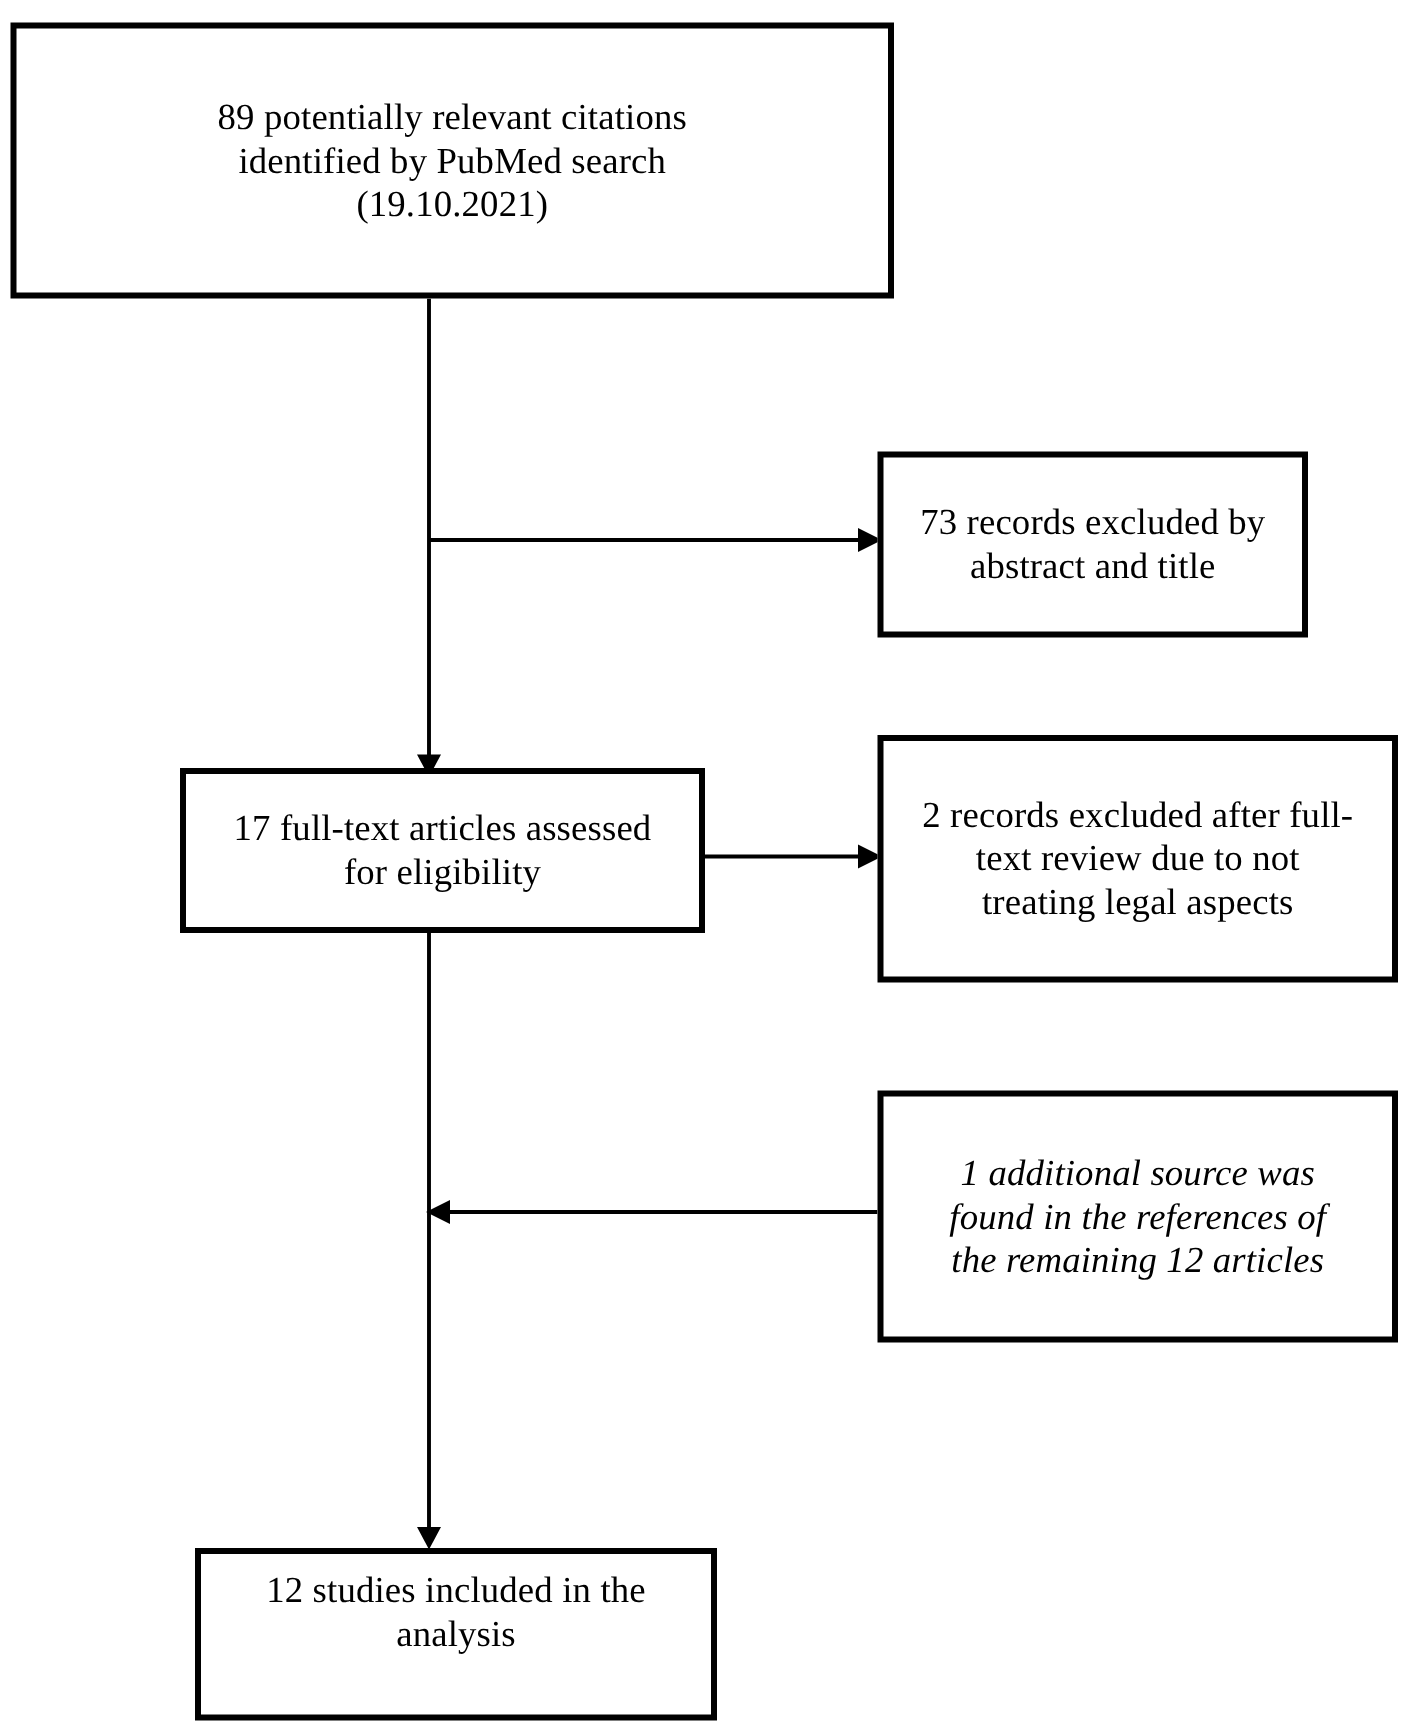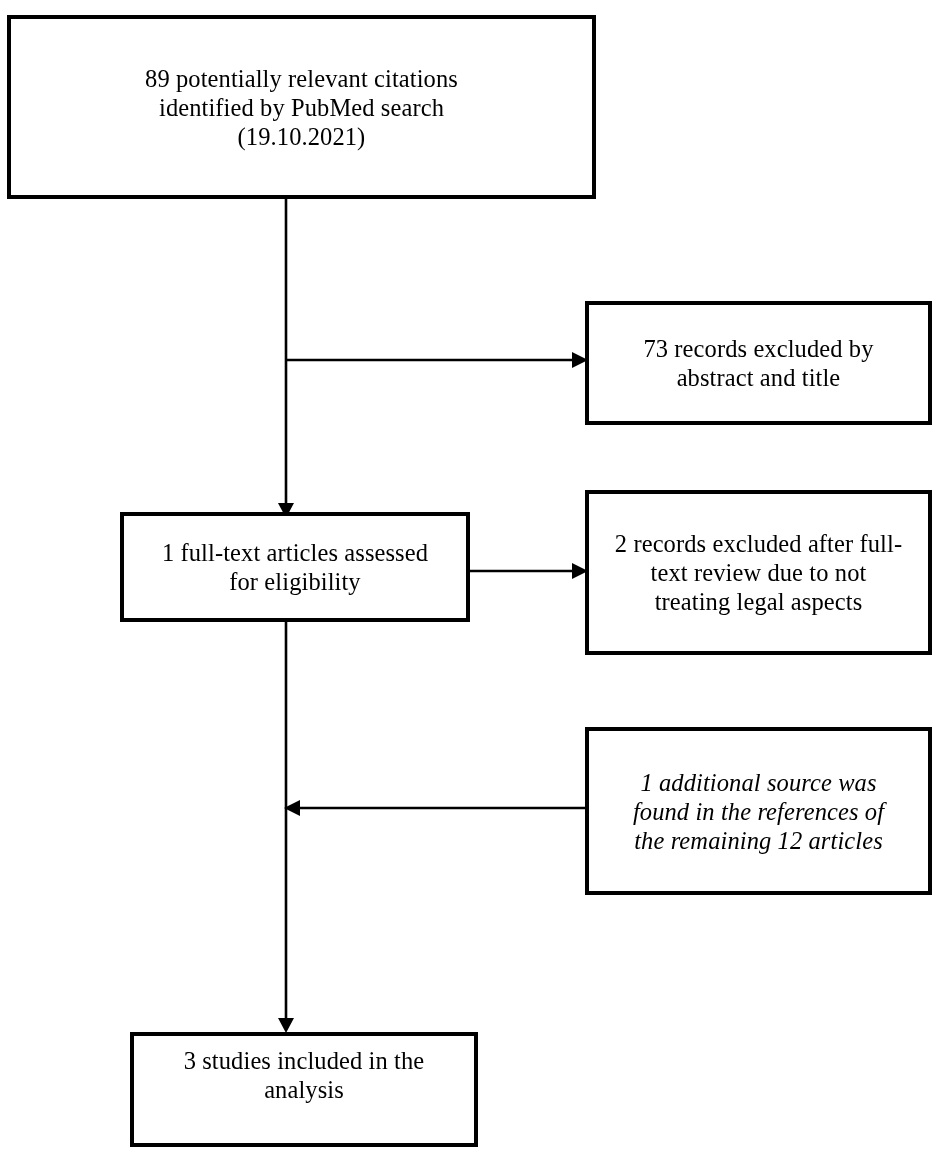--- a/index.html
+++ b/index.html
@@ -42,21 +42,21 @@
     font-size: 24.5px;
     line-height: 29px;
     letter-spacing: 0.1px;
     white-space: pre-line;
     padding: 0 10px;
   }
   .node.vtop .node-text { padding-top: 10px; }
 
   
   #node-identified      { left: 7px;   top: 15px;   width: 589px; height: 184px; }
-  #node-excluded-abstract { left: 585px; top: 301px;  width: 347px; height: 124px; }
+  #node-excluded-abstract { left: 585px; top: 301px;  width: 287px; height: 124px; }
   #node-fulltext        { left: 120px; top: 512px;  width: 350px; height: 110px; }
   #node-excluded-fulltext { left: 585px; top: 490px;  width: 347px; height: 165px; }
   #node-additional      { left: 585px; top: 727px;  width: 347px; height: 168px; font-style: italic; }
   #node-included        { left: 130px; top: 1032px; width: 348px; height: 115px; }
 </style>
 </head>
 <body>
 
 <div id="diagram">
 
@@ -98,34 +98,34 @@
 identified by PubMed search
 (19.10.2021)</div>
   </div>
 
   <div class="node vcenter" id="node-excluded-abstract">
     <div class="node-text">73 records excluded by
 abstract and title</div>
   </div>
 
   <div class="node vcenter" id="node-fulltext">
-    <div class="node-text">1 full-text articles assessed
+    <div class="node-text">17 full-text articles assessed
 for eligibility</div>
   </div>
 
   <div class="node vcenter" id="node-excluded-fulltext">
     <div class="node-text">2 records excluded after full-
 text review due to not
 treating legal aspects</div>
   </div>
 
   <div class="node vcenter" id="node-additional">
     <div class="node-text">1 additional source was
 found in the references of
 the remaining 12 articles</div>
   </div>
 
   <div class="node vtop" id="node-included">
-    <div class="node-text">3 studies included in the
+    <div class="node-text">12 studies included in the
 analysis</div>
   </div>
 
 </div>
 
 </body></html>

